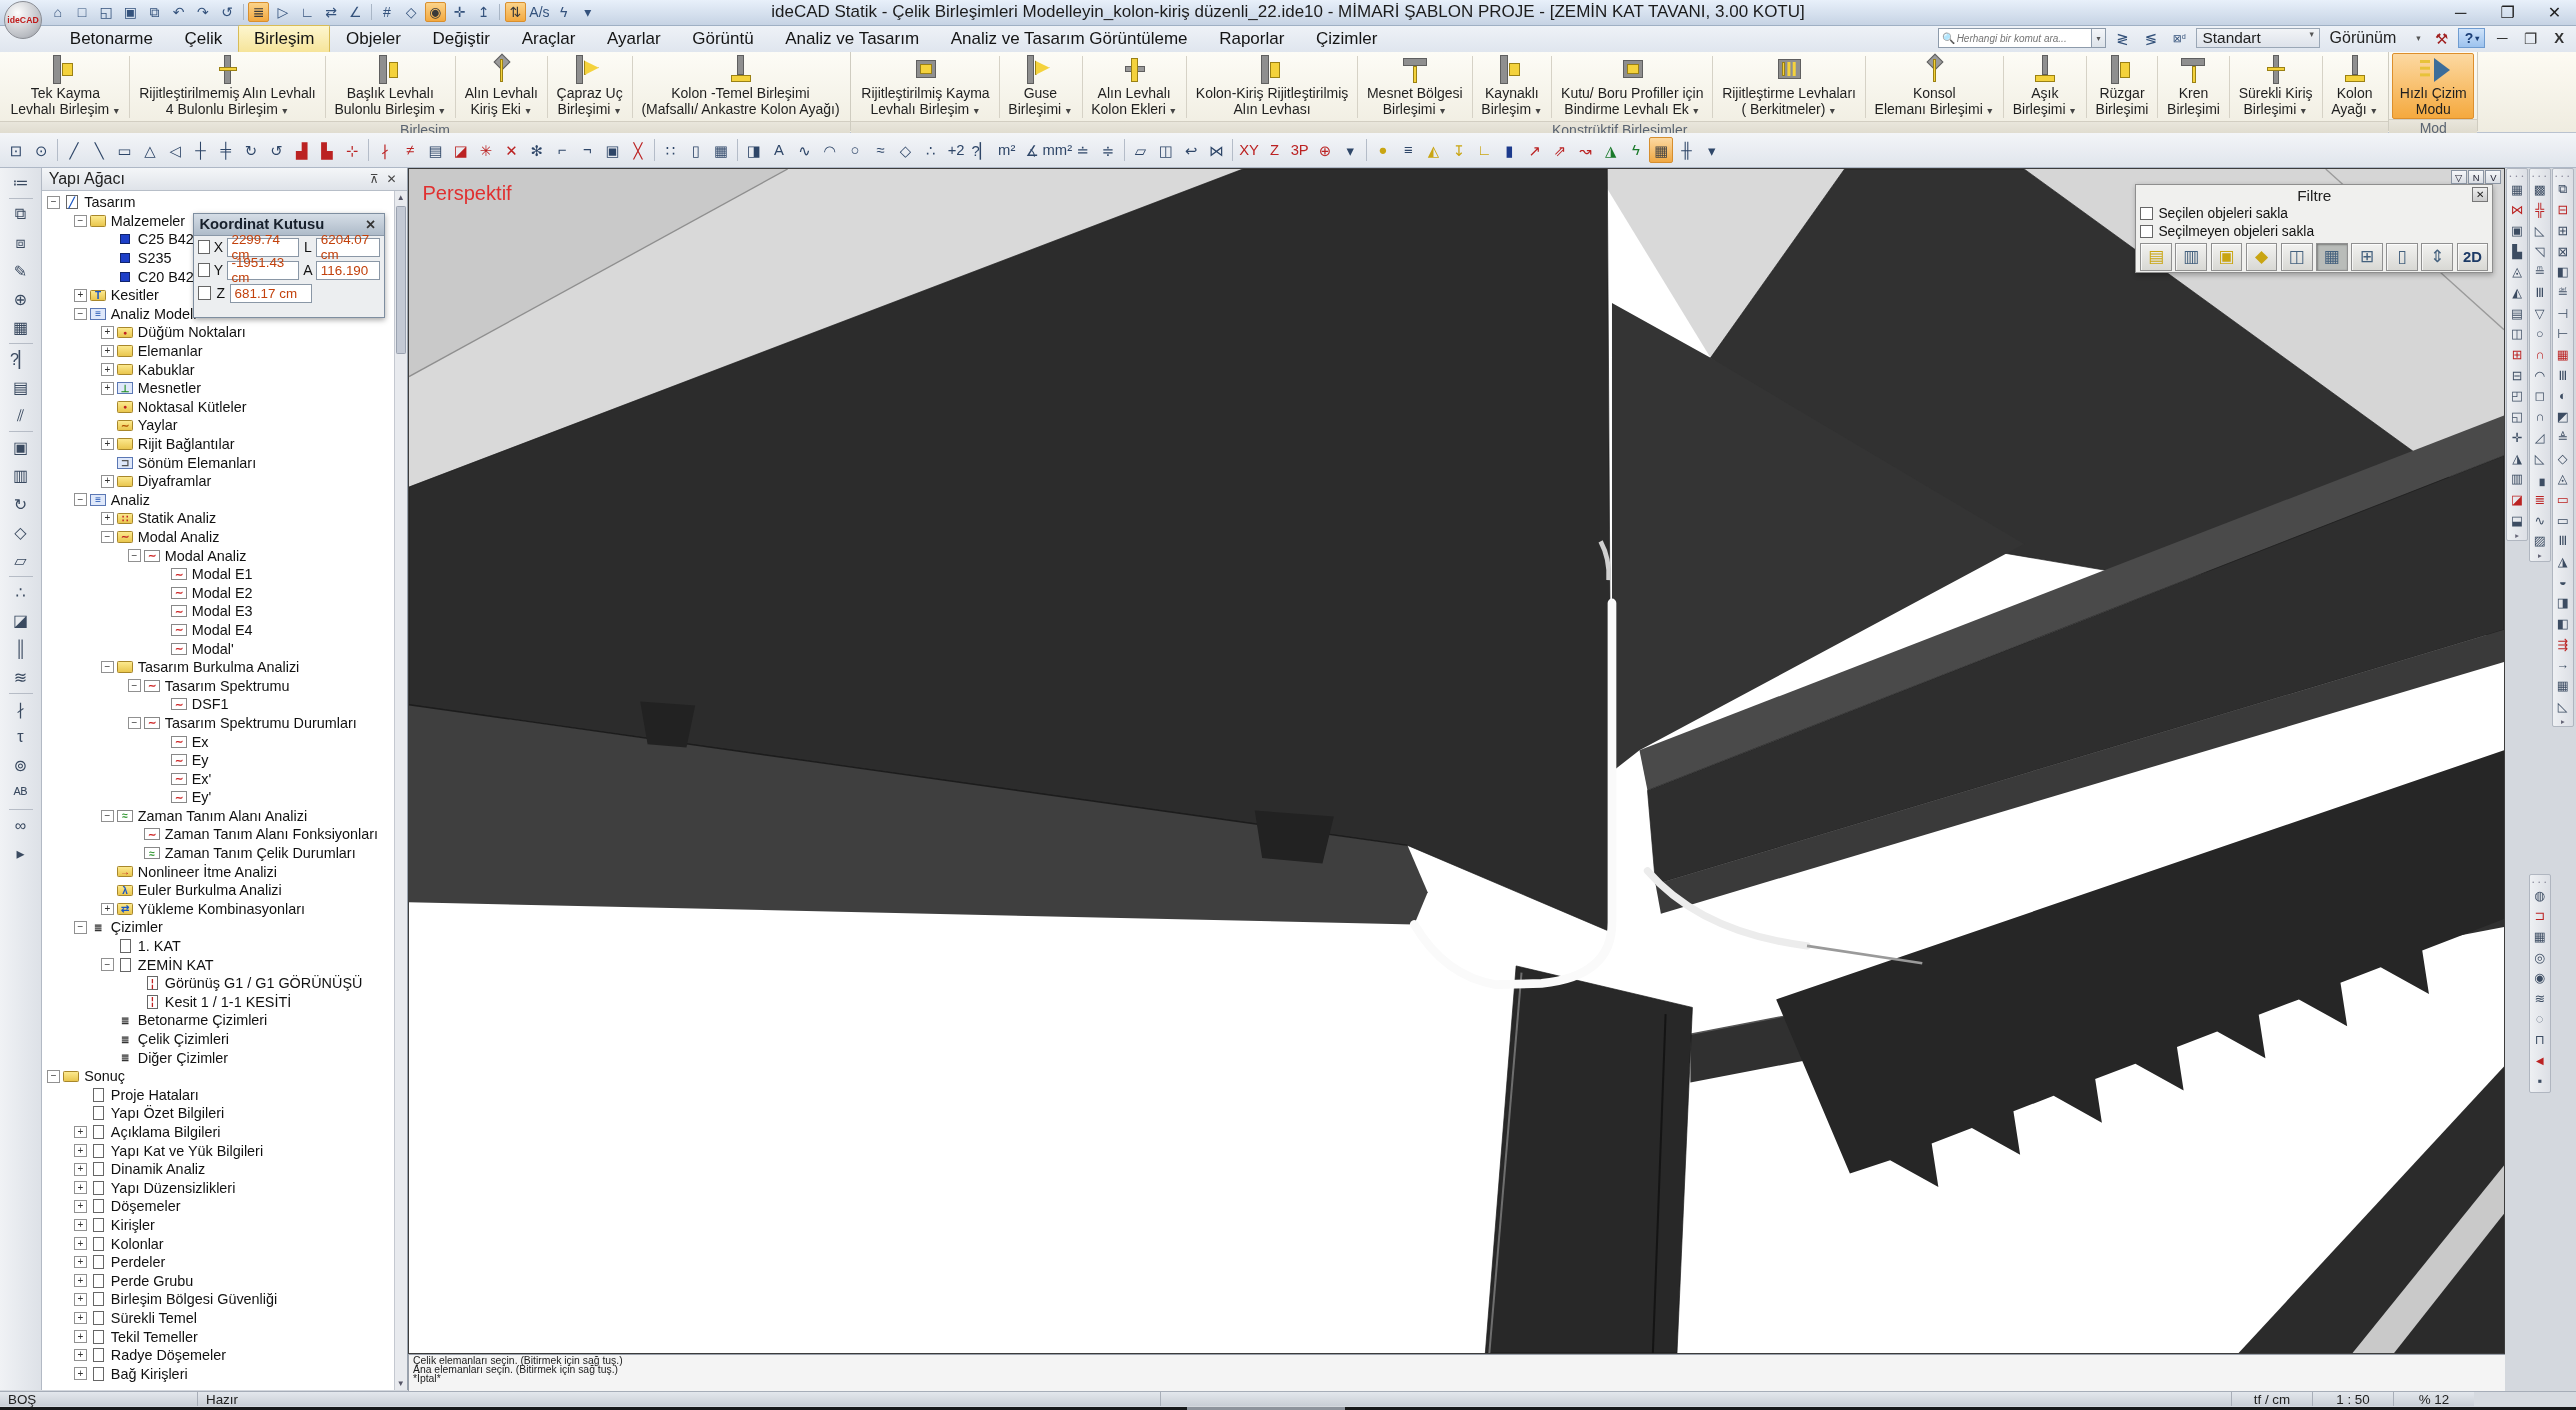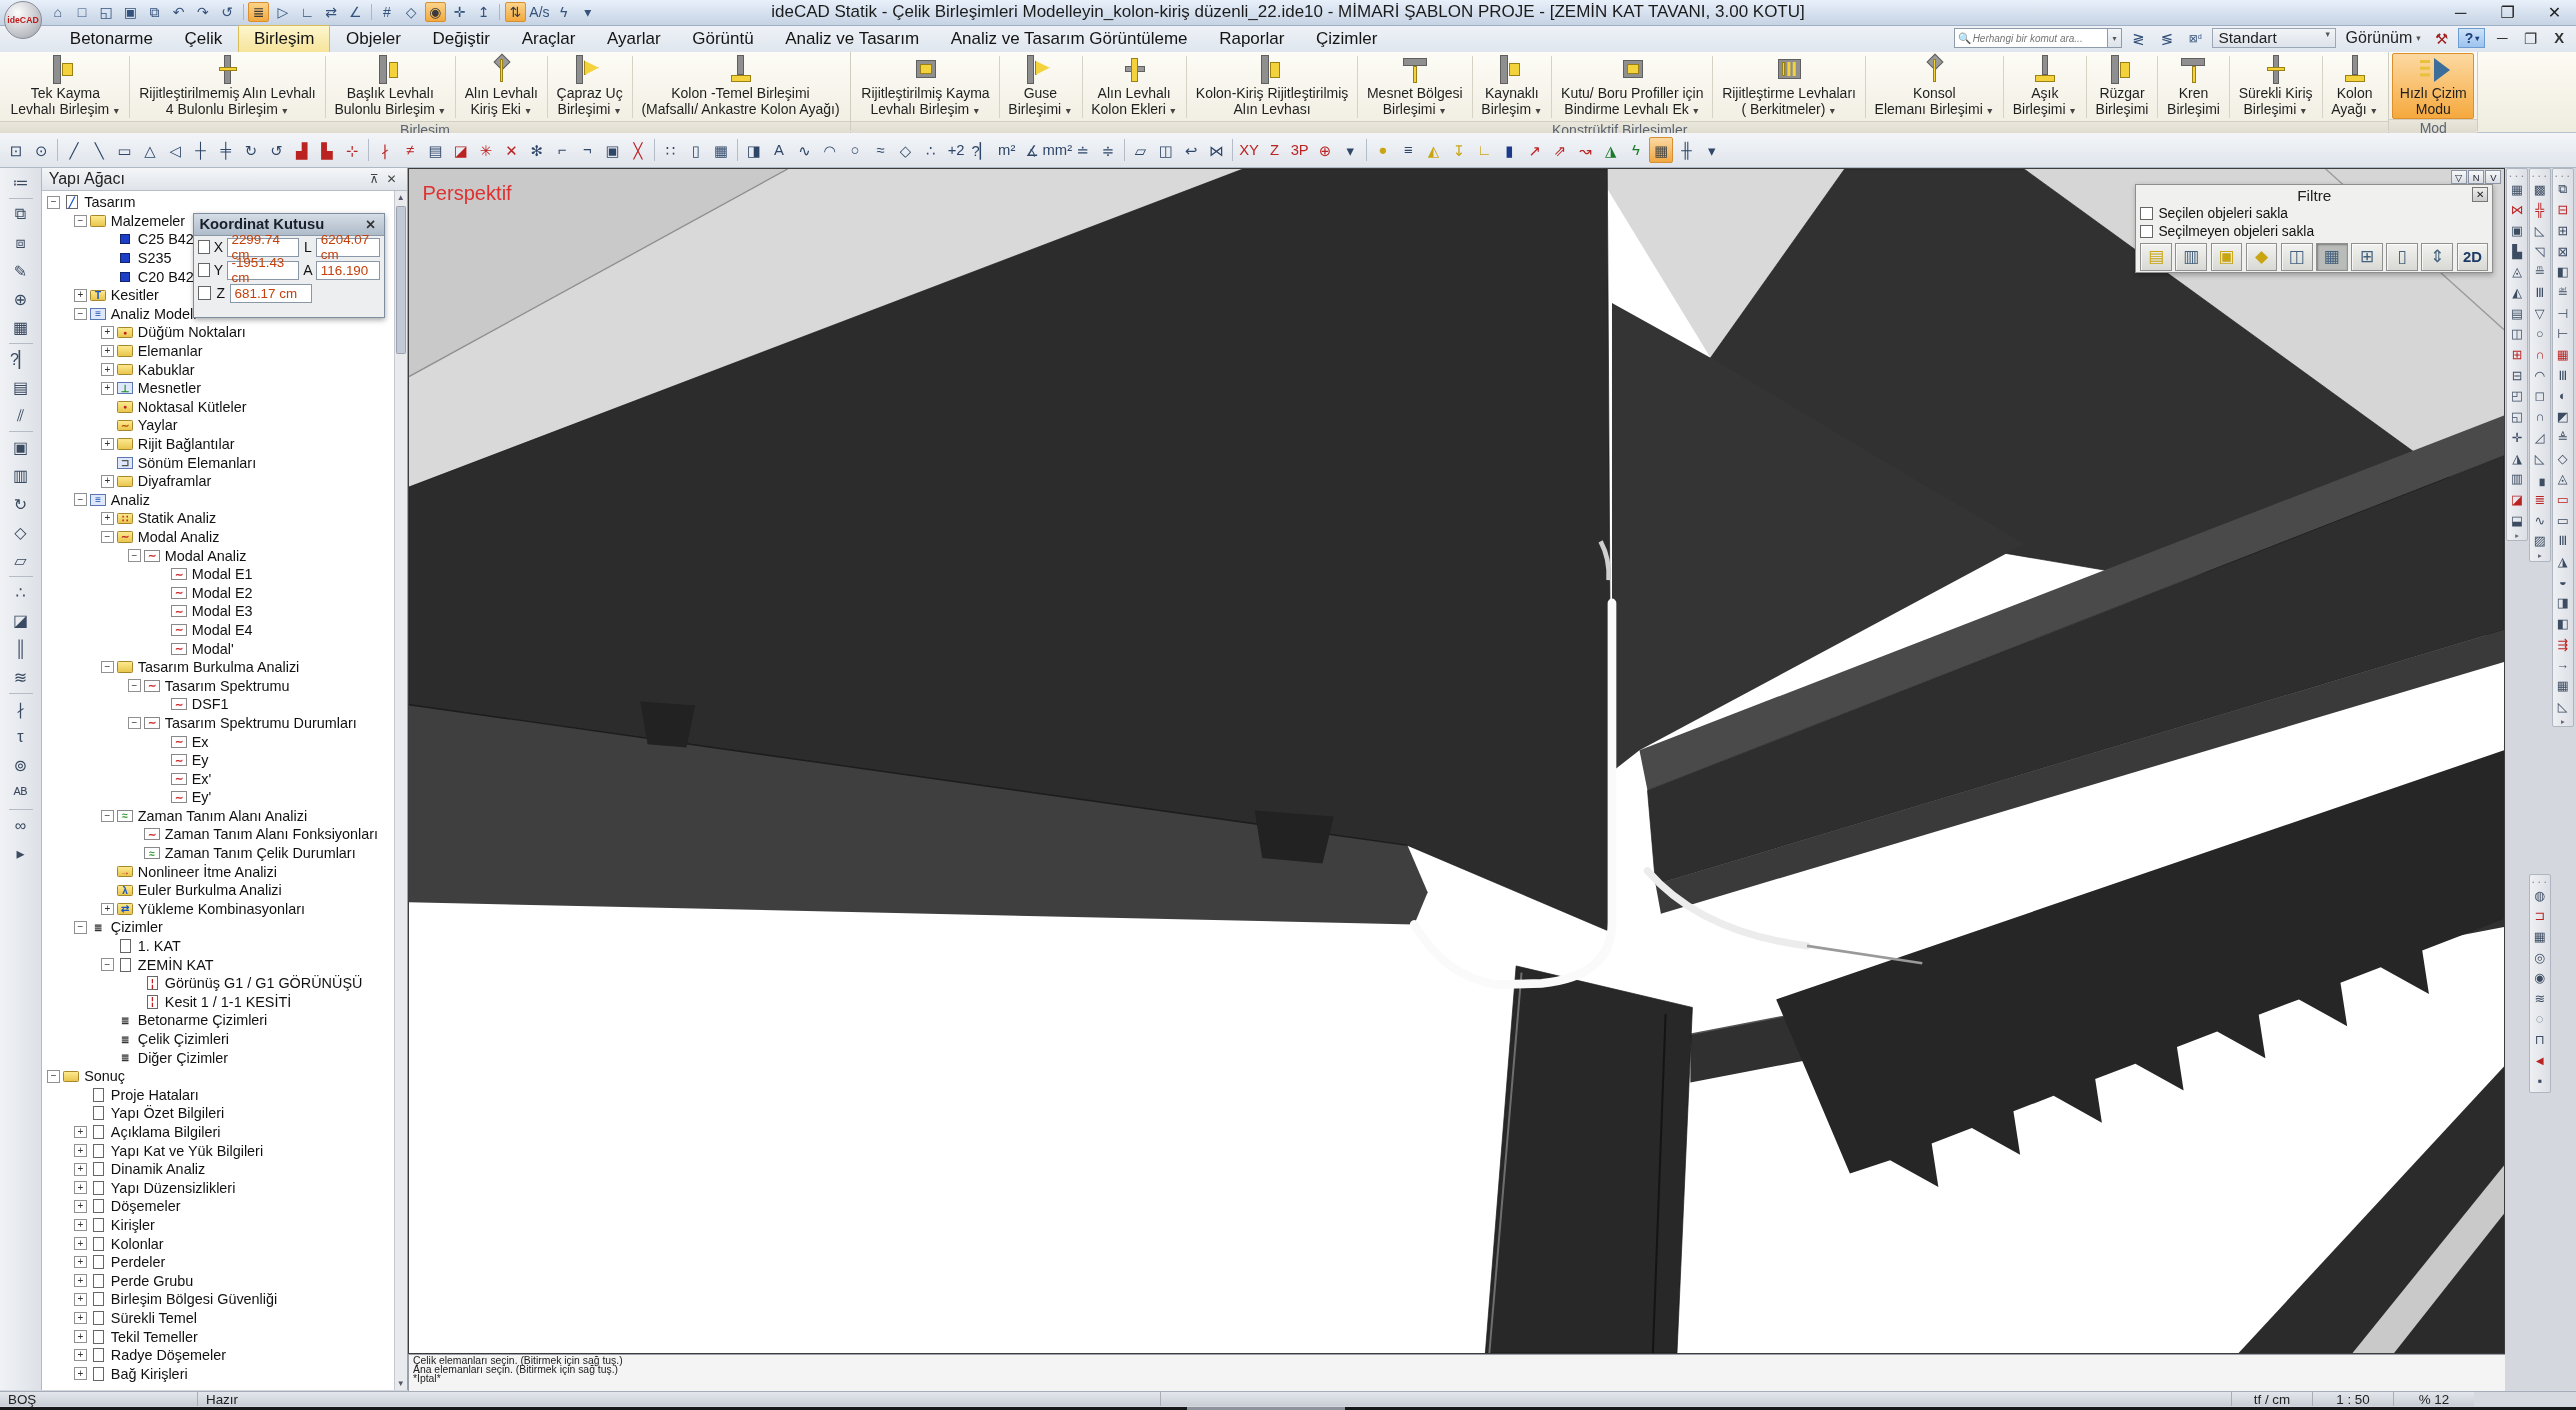--- a/index.html
+++ b/index.html
@@ -19,21 +19,21 @@
 #menubar{position:absolute;left:0;top:25.5px;width:2576px;height:27px;background:linear-gradient(#eef2f7,#dfe5ee);display:flex;align-items:center;padding-left:54px}
 .menu-item{padding:3.4px 14.8px;font-size:17px;color:#141414;border:0.7px solid transparent;border-radius:1.3px}
 .menu-item.active{background:linear-gradient(#fdf6cf,#f8e globally 9a);background:linear-gradient(#fdf6cf,#f6e49a);border:0.7px solid #d8bc55}
 #menubar-right{position:absolute;right:5.4px;top:2.7px;display:flex;align-items:center;gap:5.4px}
 #cmd-search{width:154px;height:20px;border:0.7px solid #8d9bab;background:#fff;font-size:10px;font-style:italic;color:#888;padding:0 4px 0 17.4px}
 .search-wrap{position:relative;display:flex;align-items:center}
 .search-wrap .mag{position:absolute;left:4px;font-size:10.7px;color:#888;font-style:normal}
 .search-wrap .dd{width:13.4px;height:20px;border:0.7px solid #8d9bab;border-left:none;background:linear-gradient(#f4f6f9,#dde3ea);font-size:8px;color:#555;display:flex;align-items:center;justify-content:center}
 .mb-ic{width:23px;height:20px;display:flex;align-items:center;justify-content:center;font-size:14.8px;color:#33517a}
 #profile-combo{width:124px;height:20px;background:linear-gradient(#f2f4f7,#dde2ea);border:0.7px solid #9aa7b6;font-size:15.4px;color:#222;display:flex;align-items:flex-start;justify-content:space-between;padding:0 5.4px}
-#view-menu{font-size:16px;color:#222;display:flex;align-items:center;gap:4px;padding:0 4px}
+#view-menu{font-size:16px;color:#222;display:flex;align-items:center;gap:20px;padding:0 4px}
 #help-btn{width:27px;height:20px;background:linear-gradient(#cfe3fa,#9cc2ee);border:0.7px solid #6f9cd0;color:#1b3f77;font-size:14px;font-weight:bold;display:flex;align-items:center;justify-content:center}
 .mdi{font-size:14.8px;color:#333;width:23px;text-align:center}
 
 #ribbon{position:absolute;left:0;top:52px;width:2576px;height:81px;background:linear-gradient(#fdfbf3,#efece0);border-bottom:0.7px solid #b9c2cf;display:flex}
 .rgroup{height:79px;border-right:0.7px solid #cfccc0;display:flex;flex-direction:column;background:linear-gradient(#fdfcf6,#f0ede1)}
 .rbuttons{flex:1;display:flex;align-items:stretch;padding:1.3px 2.7px 0 2.7px}
 .rbtn{display:flex;flex-direction:column;align-items:center;justify-content:flex-start;padding:0.7px 6.7px;border:0.7px solid transparent;border-radius:2px;position:relative}
 .rbtn.hl{background:linear-gradient(#fcd9a2,#f5a93e);border:0.7px solid #dd8f2c}
 .rsep{width:0.7px;background:#d6d2c6;margin:2.7px 1.3px}
 .rcap{height:17.4px;font-size:14px;color:#5a6472;text-align:center;background:linear-gradient(#e9e6dc,#dcd8ca);border-top:0.7px solid #d2cec2;display:flex;align-items:center;justify-content:center}

